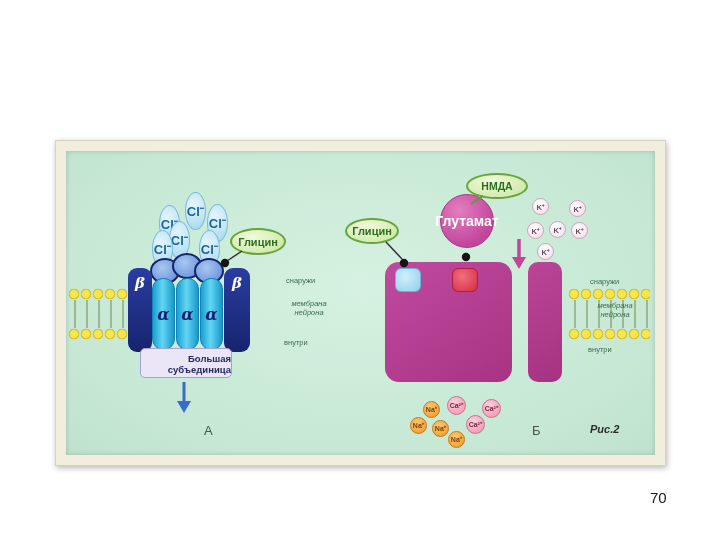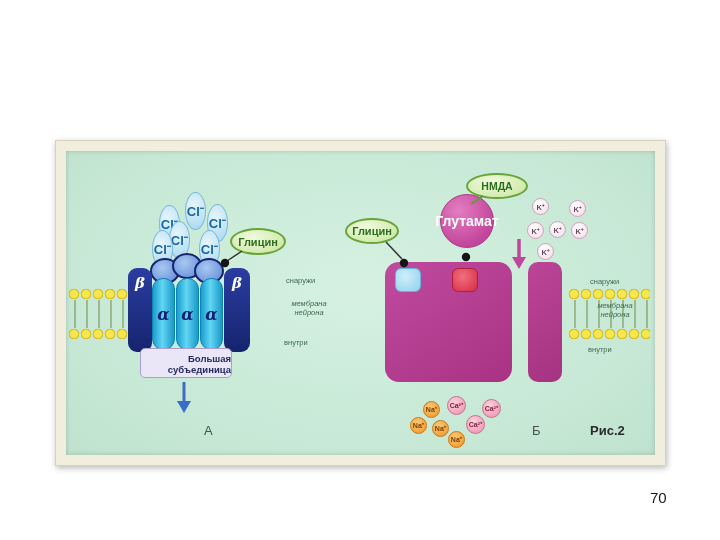--- a/index.html
+++ b/index.html
@@ -23,21 +23,21 @@
   .site{position:absolute;border-radius:6px;box-sizing:border-box;}
   .site-blue{background:radial-gradient(circle at 40% 35%,#cfeffb,#8fd0ec);border:1px solid #6ab4d8;}
   .site-red{background:radial-gradient(circle at 40% 35%,#f07080,#d52a44);border:1px solid #b01f36;}
   .rectext{position:absolute;color:#ffffff;font-weight:700;font-size:13px;line-height:16.5px;}
   .mem{position:absolute;}
   .mem-dots{height:12px;background-image:radial-gradient(circle at 6px 6px,#f6e84c 3.5px,#d4b61e 5px,rgba(0,0,0,0) 5.6px);background-size:12px 12px;background-repeat:repeat-x;}
   .mem-tails{height:28px;margin:0 2px;background-image:repeating-linear-gradient(90deg,rgba(0,0,0,0) 0 4px,rgba(120,146,86,.55) 4px 6px,rgba(0,0,0,0) 6px 12px);}
   .memlab{position:absolute;font-size:7.5px;color:#3c6a50;white-space:nowrap;}
   .memlab2{position:absolute;font-size:7.5px;font-style:italic;color:#3c6a50;white-space:normal;width:46px;text-align:center;line-height:8.5px;}
   .panel-label{position:absolute;font-size:13px;color:#45554b;}
-  .fig-caption{position:absolute;font-size:13px;font-weight:700;color:#2b2b2b;}
+  .fig-caption{position:absolute;font-size:11px;font-weight:700;color:#2b2b2b;font-style:italic;}
   .pagenum{position:absolute;left:650px;top:489px;font-size:15px;color:#1a1a1a;}
   .overlay{position:absolute;left:0;top:0;}
 </style>
 </head>
 <body>
 
 <div class="slide">
 
 
   <div class="frame">

